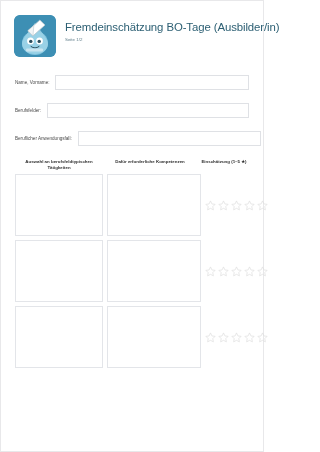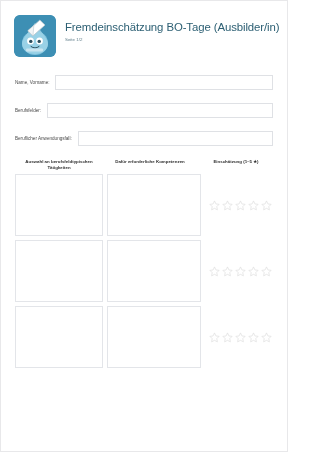--- a/index.html
+++ b/index.html
@@ -9,21 +9,21 @@
   }
   body {
     width: 320px;
     height: 452px;
     font-family: "Liberation Sans", sans-serif;
     color: #333333;
     overflow: hidden;
   }
   .page {
     position: relative;
-    width: 288px;
+    width: 264px;
     height: 452px;
     background: #ffffff;
     box-sizing: border-box;
     border: 1px solid #e8e8ea;
   }
 
   
   .header {
     display: flex;
     align-items: flex-start;

